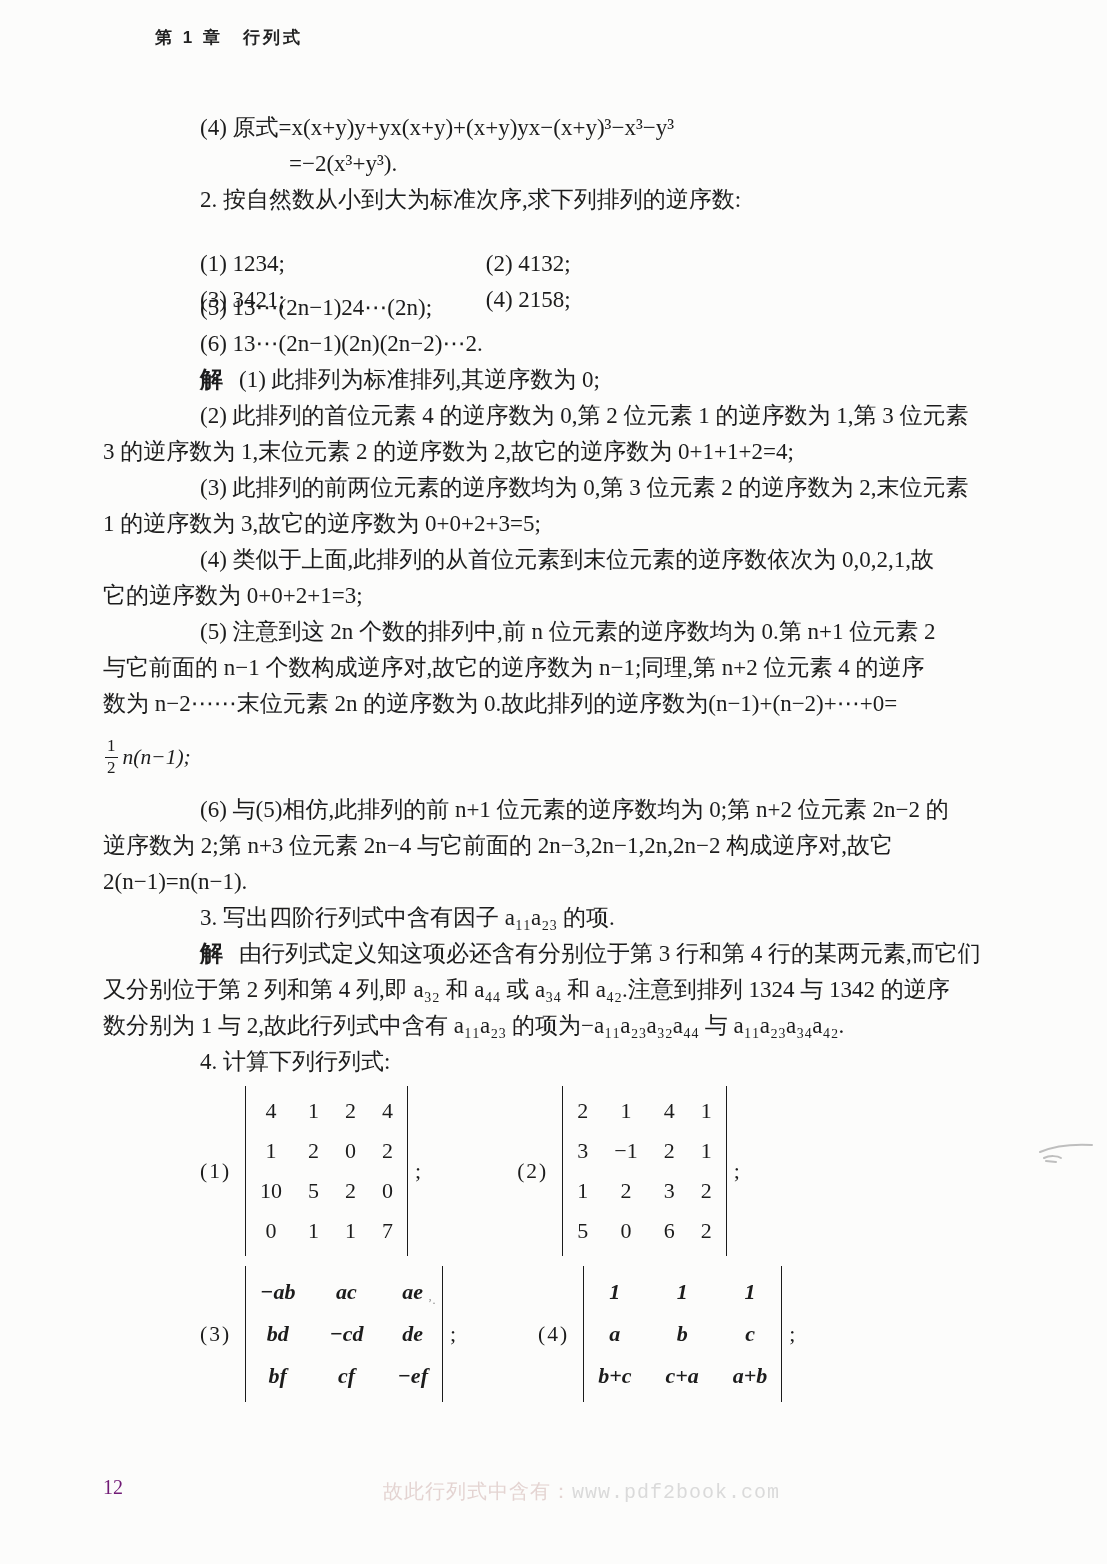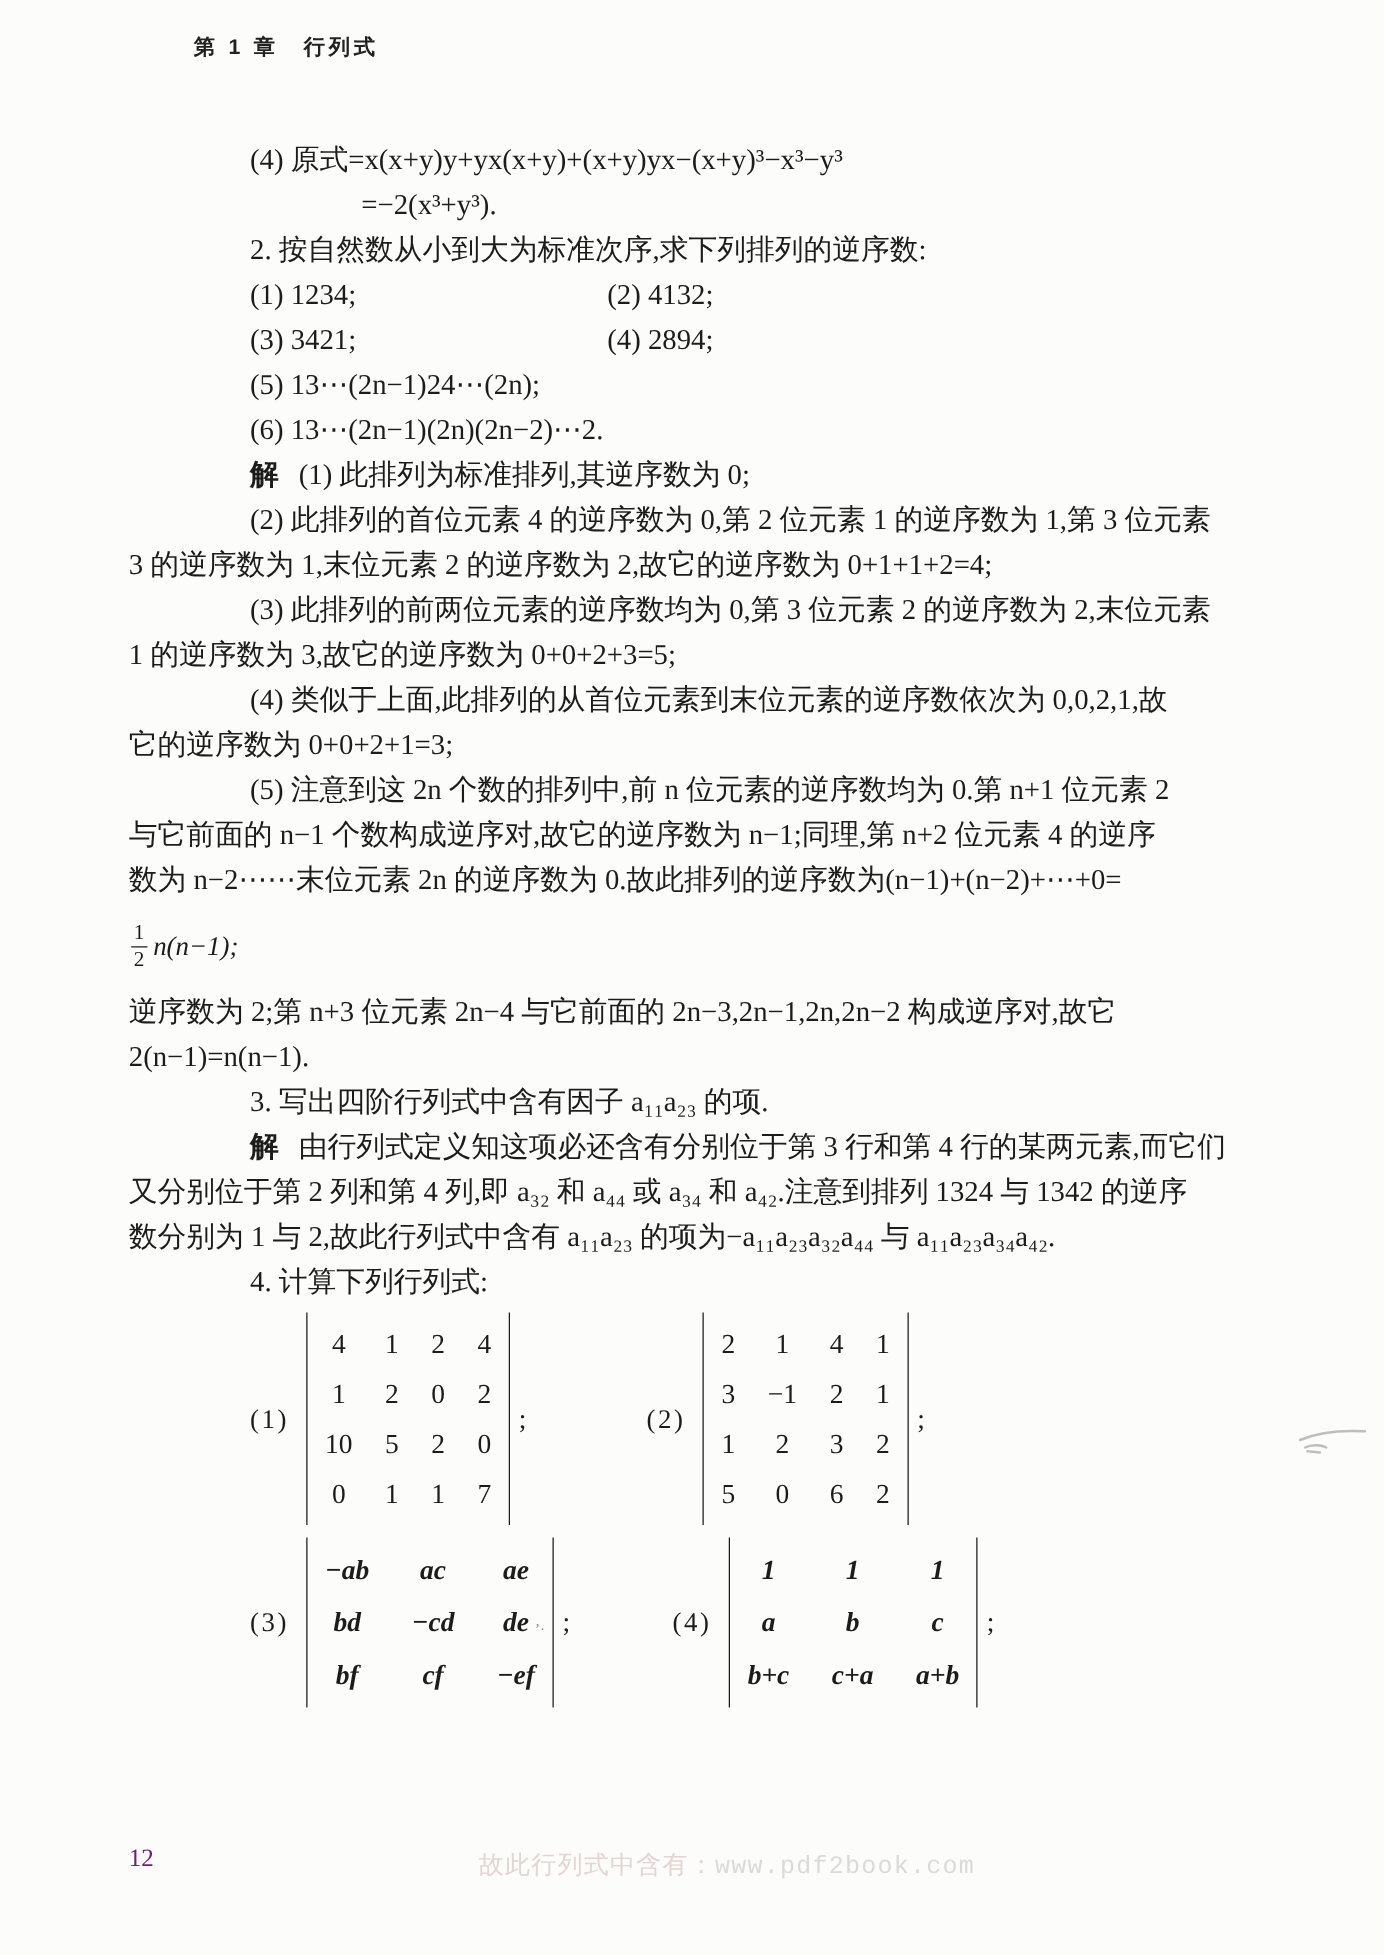--- a/index.html
+++ b/index.html
@@ -19,21 +19,21 @@
   }
   .content {
     position:absolute; left:103px; top:110px; width:915px;
   }
   .ln {
     height:36px; line-height:36px;
     font-size:23px; white-space:nowrap;
   }
   .ind  { padding-left:97px; }
   .ind2 { padding-left:186px; }
-  .c1 { display:inline-block; width:280px; }
+  .c1 { display:inline-block; width:280px;margin-top:28px; }
   .solve { font-weight:bold; margin-right:16px; }
   .fracline { height:70px; display:flex; align-items:center; font-size:21.5px; padding-left:2px; }
   .frac { display:inline-flex; flex-direction:column; align-items:center;
           font-size:17px; line-height:1.2; margin-right:5px; }
   .frac .den { border-top:1.5px solid #1c1c1c; padding:0 2px; }
   .mathit { font-style:italic; }
 
   .detarea { margin-top:6px; }
   .detrow { display:flex; align-items:center; padding-left:97px; }
   .detrow2 { margin-top:10px; }
@@ -78,21 +78,21 @@
     <div class="ln ind">(4) 原式=x(x+y)y+yx(x+y)+(x+y)yx−(x+y)³−x³−y³</div>
     <div class="ln ind2">=−2(x³+y³).</div>
 
     <div class="ln ind">2. 按自然数从小到大为标准次序,求下列排列的逆序数:</div>
     <div class="ln ind">
       <span class="c1">(1) 1234;</span>
       <span>(2) 4132;</span>
     </div>
     <div class="ln ind">
       <span class="c1">(3) 3421;</span>
-      <span>(4) 2894;</span>
+      <span>(4) 2158;</span>
     </div>
     <div class="ln ind">(5) 13⋯(2n−1)24⋯(2n);</div>
     <div class="ln ind">(6) 13⋯(2n−1)(2n)(2n−2)⋯2.</div>
 
     <div class="ln ind">
       <span class="solve">解</span><span>(1) 此排列为标准排列,其逆序数为 0;</span>
     </div>
     <div class="ln ind">(2) 此排列的首位元素 4 的逆序数为 0,第 2 位元素 1 的逆序数为 1,第 3 位元素</div>
     <div class="ln">3 的逆序数为 1,末位元素 2 的逆序数为 2,故它的逆序数为 0+1+1+2=4;</div>
     <div class="ln ind">(3) 此排列的前两位元素的逆序数均为 0,第 3 位元素 2 的逆序数为 2,末位元素</div>
@@ -102,20 +102,21 @@
     <div class="ln ind">(5) 注意到这 2n 个数的排列中,前 n 位元素的逆序数均为 0.第 n+1 位元素 2</div>
     <div class="ln">与它前面的 n−1 个数构成逆序对,故它的逆序数为 n−1;同理,第 n+2 位元素 4 的逆序</div>
     <div class="ln">数为 n−2⋯⋯末位元素 2n 的逆序数为 0.故此排列的逆序数为(n−1)+(n−2)+⋯+0=</div>
     <div class="fracline">
       <span class="frac">
         <span class="num">1</span>
         <span class="den">2</span>
       </span>
       <span class="mathit">n(n−1);</span>
     </div>
+    <div class="ln ind">(6) 与(5)相仿,此排列的前 n+1 位元素的逆序数均为 0;第 n+2 位元素 2n−2 的</div>
     <div class="ln">逆序数为 2;第 n+3 位元素 2n−4 与它前面的 2n−3,2n−1,2n,2n−2 构成逆序对,故它</div>
     <div class="ln">2(n−1)=n(n−1).</div>
 
     <div class="ln ind">3. 写出四阶行列式中含有因子 a₁₁a₂₃ 的项.</div>
     <div class="ln ind">
       <span class="solve">解</span><span>由行列式定义知这项必还含有分别位于第 3 行和第 4 行的某两元素,而它们</span>
     </div>
     <div class="ln">又分别位于第 2 列和第 4 列,即 a₃₂ 和 a₄₄ 或 a₃₄ 和 a₄₂.注意到排列 1324 与 1342 的逆序</div>
     <div class="ln">数分别为 1 与 2,故此行列式中含有 a₁₁a₂₃ 的项为−a₁₁a₂₃a₃₂a₄₄ 与 a₁₁a₂₃a₃₄a₄₂.</div>
 

